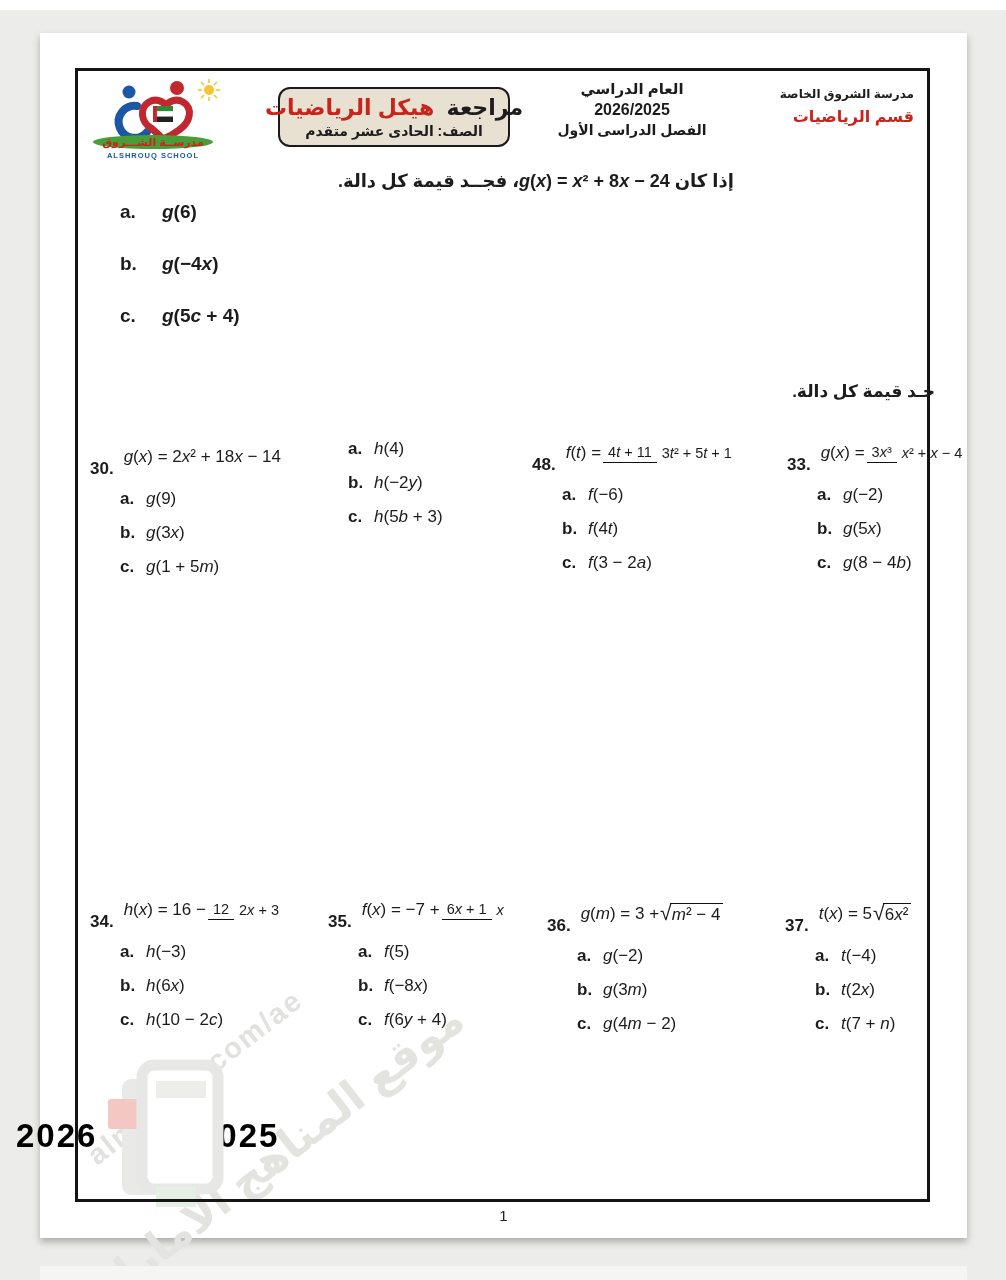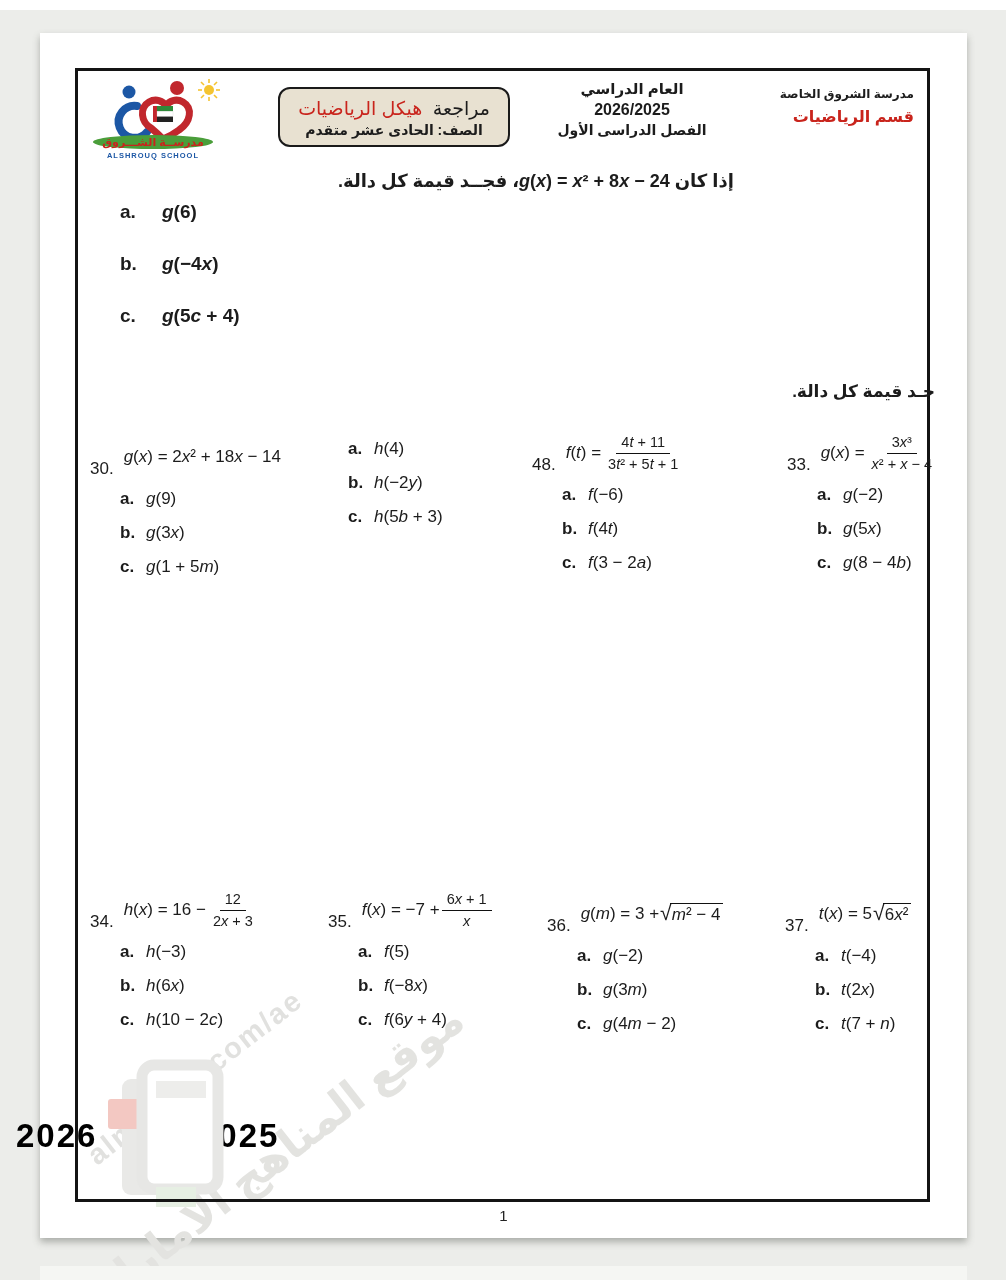--- a/index.html
+++ b/index.html
@@ -39,21 +39,21 @@
   }
 
   
   .logo{position:absolute;left:7px;top:5px;}
   .title-box{
     position:absolute;left:200px;top:16px;width:212px;height:48px;
     background:#e8e1d1;border:2px solid #1a1a1a;border-radius:12px;
     display:flex;flex-direction:column;justify-content:center;align-items:center;
     padding:4px 8px;direction:rtl;
   }
-  .tb-line1{font-size:19px;font-weight:400;white-space:nowrap;text-align:right;}
+  .tb-line1{font-size:22px;font-weight:700;white-space:nowrap;text-align:right;}
   .tb-line2{font-size:14px;font-weight:700;white-space:nowrap;margin-top:2px;}
   .red{color:#c9241c;}
   .hdr-center{
     position:absolute;left:468px;top:8px;width:172px;text-align:center;direction:rtl;
     font-weight:700;line-height:1.35;
   }
   .hdr-center .l1{font-size:15px;}
   .hdr-center .l2{font-size:16px;}
   .hdr-center .l3{font-size:14px;}
   .hdr-right{
@@ -76,27 +76,27 @@
 
   
   .section-heading{
     position:absolute;right:-8px;top:310px;direction:rtl;text-align:right;
     font-size:17px;font-weight:700;
   }
 
   
   .problem{position:absolute;width:228px;}
   .p-head{display:flex;align-items:center;height:50px;font-size:17px;}
-  .p-num{font-weight:400;margin-right:10px;margin-top:23px;}
+  .p-num{font-weight:700;margin-right:10px;margin-top:23px;}
   .p-formula{display:inline-flex;align-items:center;white-space:nowrap;}
   .p-item{display:flex;align-items:center;height:34px;font-size:17px;padding-left:30px;}
   .i-label{font-weight:700;width:26px;flex:0 0 26px;}
   .i-expr{white-space:nowrap;}
-  .frac{display:inline-flex;flex-direction:column;text-align:center;vertical-align:middle;
-    font-size:14.5px;line-height:1.25;margin:0 2px;align-items:center;}
+  .frac{display:inline-flex;flex-direction:row;text-align:center;vertical-align:middle;
+    font-size:14.5px;line-height:1.25;margin:0 2px;}
   .frac .num{border-bottom:1.6px solid #111;padding:0 5px 1px 5px;}
   .frac .den{padding:1px 5px 0 5px;}
   .sqrt{display:inline-flex;align-items:flex-start;margin-left:1px;}
   .sqrt-sym{font-size:1.25em;line-height:1;margin-right:-2px;font-style:normal;}
   .sqrt-arg{border-top:1.6px solid #111;padding:1px 3px 0 2px;line-height:1.2;}
   i{font-style:italic;}
 
   
   .page-num{position:absolute;left:0;top:1174px;width:100%;text-align:center;
     font-size:15px;color:#222;z-index:1;}

